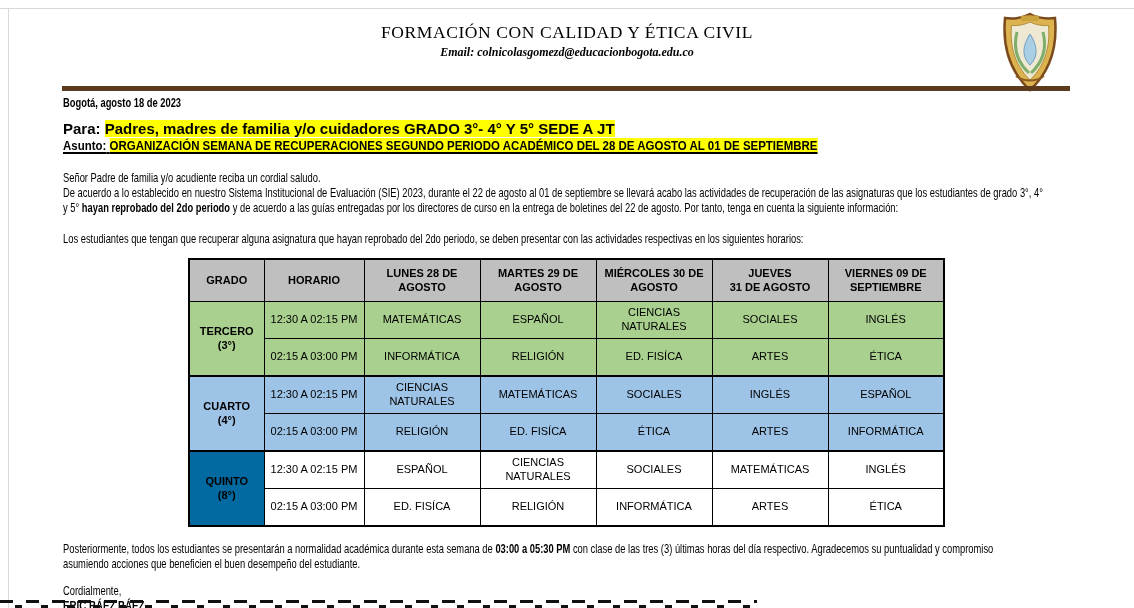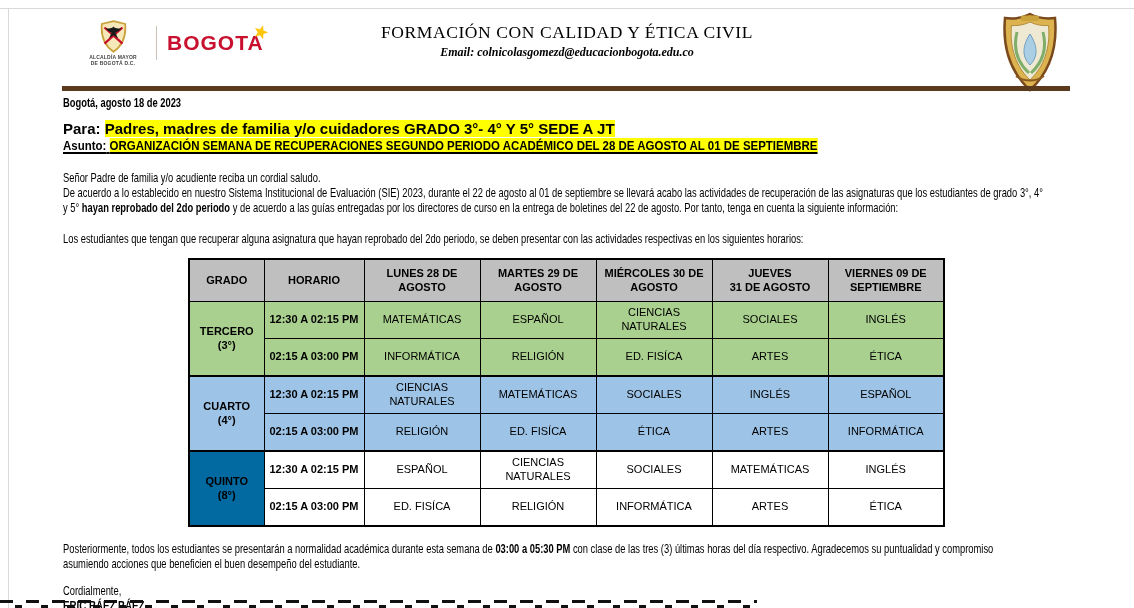--- a/index.html
+++ b/index.html
@@ -43,21 +43,21 @@
   .p2{margin-top:16px;}
 
   
   .tablewrap{margin-top:12px;margin-left:125px;}
   table.sched{border-collapse:collapse;table-layout:fixed;width:755px;border:2.5px solid #000;}
   table.sched th,table.sched td{border:1.5px solid #000;text-align:center;vertical-align:middle;
         padding:2px 2px;white-space:pre-line;line-height:1.25;}
   table.sched th{background:#bfbfbf;font-size:11px;font-weight:700;height:37px;}
   table.sched td{font-size:11px;height:32px;}
   td.grade-cell{font-weight:700;font-size:11.5px;line-height:1.5;}
-  td.time-cell{font-weight:700;font-size:10.5px;white-space:nowrap;}
+  td.time-cell{font-weight:400;font-size:10.5px;white-space:nowrap;}
   tr.block-top td{border-top:2.5px solid #000;}
 
   .p3{margin-top:14px;}
   .closing{margin-top:12px;}
   .signer{font-weight:700;font-size:13.5px;line-height:16px;}
 
   
   .cutline{position:absolute;left:0;bottom:0;width:757px;height:8px;
     background-image:
       repeating-linear-gradient(90deg,#111 0 13px,transparent 13px 26px),
@@ -67,35 +67,20 @@
     background-repeat:repeat-x;}
 </style>
 </head>
 <body>
 
 <div class="page">
   <div class="edge-top"></div>
   <div class="edge-left"></div>
 
   <header class="hdr">
-    <div class="citylogo">
-      <div class="shield-wrap">
-        <svg width="27" height="33" viewBox="0 0 30 36">
-          <path d="M15 1 L28 4 C29 16 27 27 15 35 C3 27 1 16 2 4 Z" fill="#f6e8b8" stroke="#caa23c" stroke-width="2"></path>
-          <path d="M5 8 L25 26 M25 8 L5 26" stroke="#c8102e" stroke-width="2.5"></path>
-          <path d="M15 7 C13 9.5 9 9.5 6 8.5 C9 12.5 12 13.5 13 13.5 L10 20 L15 16.5 L20 20 L17 13.5 C18 13.5 21 12.5 24 8.5 C21 9.5 17 9.5 15 7 Z" fill="#1a1a1a"></path>
-        </svg>
-        <div class="city-caption">ALCALDÍA MAYOR
-DE BOGOTÁ D.C.</div>
-      </div>
-      <div class="logo-divider"></div>
-      <div class="wordmark"><span>BOGOT</span><span>A</span><span class="star"><svg width="14" height="14" viewBox="0 0 20 20">
-              <polygon points="10,0 12.6,6.8 20,7.2 14.2,11.8 16.2,19 10,14.8 3.8,19 5.8,11.8 0,7.2 7.4,6.8" fill="#ffc60b" transform="rotate(18 10 10)"></polygon>
-            </svg></span></div>
-    </div>
 
     <div class="hdr-center">
       <div class="school-motto">FORMACIÓN CON CALIDAD Y ÉTICA CIVIL</div>
       <div class="school-email">Email: colnicolasgomezd@educacionbogota.edu.co</div>
     </div>
 
     <div class="crest">
       <svg width="56" height="80" viewBox="0 0 56 80">
         <path d="M28 2 C36 6 46 7 53 6 C55 28 52 56 28 78 C4 56 1 28 3 6 C10 7 20 6 28 2 Z" fill="#dcb34f" stroke="#7a4a1c" stroke-width="2.5"></path>
         <path d="M28 10 C34 13 41 14 46.5 13.5 C48 30 45.5 51 28 68 C10.5 51 8 30 9.5 13.5 C15 14 22 13 28 10 Z" fill="#efe9d4" stroke="#b08e3e" stroke-width="1"></path>

